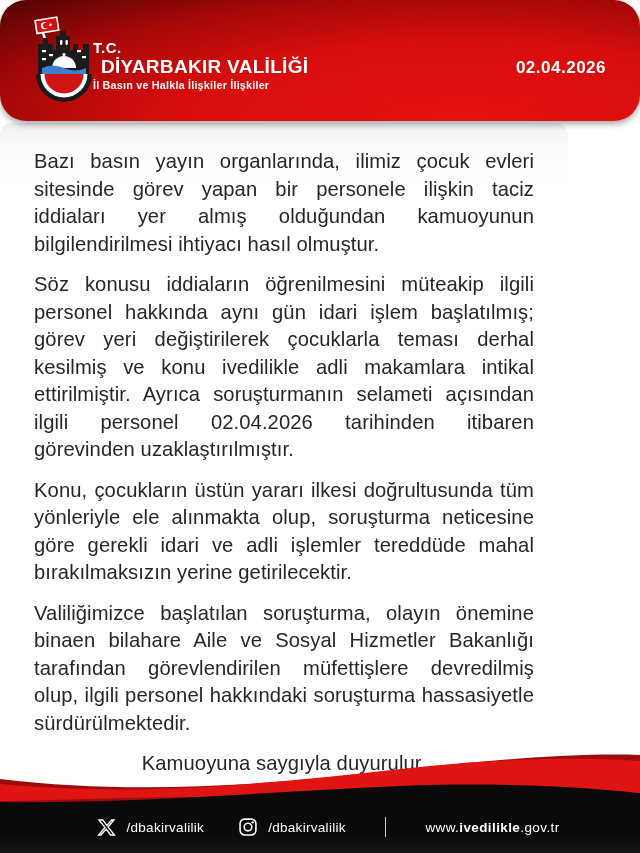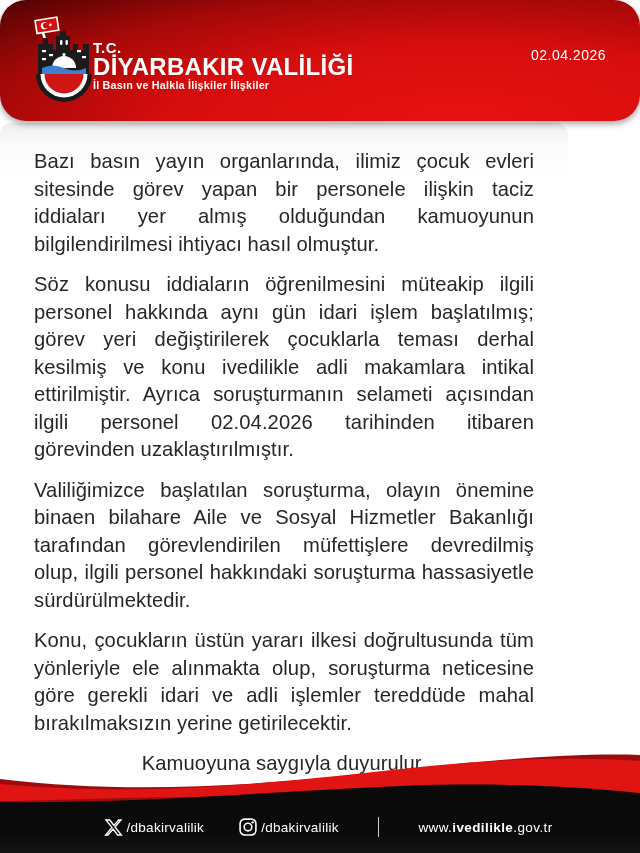--- a/index.html
+++ b/index.html
@@ -16,25 +16,25 @@
     background:
       radial-gradient(ellipse 120% 170% at 72% 100%,
         #e91212 0%, #d60d0d 38%, #a30808 62%, #560303 82%, #1d0000 100%);
     box-shadow:0 3px 6px rgba(0,0,0,.35);
     z-index:5;
     border-radius:26px;
   }
   .logo-wrap { position:absolute; left:30px; top:16px; width:68px; height:92px; }
   .org-block { position:absolute; left:93px; top:40px; color:#fff; }
   .org-tc { font-size:15px; font-weight:800; letter-spacing:.5px; line-height:16px; }
-  .org-name { font-size:24px; font-weight:800; letter-spacing:.3px; line-height:22px; }
+  .org-name { font-size:19px; font-weight:800; letter-spacing:.3px; line-height:22px;margin-left:8px; }
   .org-dept { font-size:10.8px; font-weight:600; letter-spacing:.2px; line-height:13px; margin-top:1px; opacity:.97; }
   .title-block { position:absolute; right:34px; top:42px; text-align:right; color:#fff; }
   .press-title { font-size:27px; font-weight:800; letter-spacing:.5px; line-height:28px; }
-  .press-date { font-size:14px; font-weight:400; letter-spacing:.5px; line-height:20px; margin-top:3px; }
+  .press-date { font-size:17px; font-weight:700; letter-spacing:.5px; line-height:20px; margin-top:16px; }
 
   
   .content {
     position:absolute; top:123px; left:0; width:568px; bottom:0;
     background:linear-gradient(180deg,#ededed 0%, #fafafa 18px, #ffffff 60px);
     padding:25px 34px 8px 34px;
     border-radius:12px;
   }
   .content p {
     font-size:20.2px; line-height:27.5px; color:#262626;
@@ -44,21 +44,21 @@
   .content p:last-child { text-align:center; }
 
   
   .footer { position:absolute; left:0; bottom:0; width:640px; height:113px; z-index:6; }
   .footer svg.waves { position:absolute; inset:0; display:block; }
   .footer-row {
     position:absolute; left:0; right:0; bottom:11px; height:30px;
     display:flex; align-items:center; justify-content:center;
     color:#fff;
   }
-  .social { display:flex; align-items:center; gap:3px; margin:0 17px; text-decoration:none; color:#fff; }
+  .social { display:flex; align-items:center; gap:10px; margin:0 17px; text-decoration:none; color:#fff; }
   .social .icon { display:flex; align-items:center; }
   .handle { font-size:13.5px; letter-spacing:.3px; font-weight:400; }
   .vdivider { width:1.5px; height:20px; background:#cfcfcf; margin:0 22px; }
   .site { font-size:13.5px; letter-spacing:.4px; margin-left:17px; text-decoration:none; color:#fff; }
   .site b { font-weight:800; }
 </style>
 </head>
 <body>
 
 <div class="page">
@@ -109,22 +109,22 @@
     </div>
 
     <div class="title-block">
       <div class="press-date">02.04.2026</div>
     </div>
   </div>
 
   <div class="content">
     <p>Bazı basın yayın organlarında, ilimiz çocuk evleri sitesinde görev yapan bir personele ilişkin taciz iddiaları yer almış olduğundan kamuoyunun bilgilendirilmesi ihtiyacı hasıl olmuştur.</p>
     <p>Söz konusu iddiaların öğrenilmesini müteakip ilgili personel hakkında aynı gün idari işlem başlatılmış; görev yeri değiştirilerek çocuklarla teması derhal kesilmiş ve konu ivedilikle adli makamlara intikal ettirilmiştir. Ayrıca soruşturmanın selameti açısından ilgili personel 02.04.2026 tarihinden itibaren görevinden uzaklaştırılmıştır.</p>
+    <p>Konu, çocukların üstün yararı ilkesi doğrultusunda tüm yönleriyle ele alınmakta olup, soruşturma neticesine göre gerekli idari ve adli işlemler tereddüde mahal bırakılmaksızın yerine getirilecektir.</p>
     <p>Valiliğimizce başlatılan soruşturma, olayın önemine binaen bilahare Aile ve Sosyal Hizmetler Bakanlığı tarafından görevlendirilen müfettişlere devredilmiş olup, ilgili personel hakkındaki soruşturma hassasiyetle sürdürülmektedir.</p>
-    <p>Konu, çocukların üstün yararı ilkesi doğrultusunda tüm yönleriyle ele alınmakta olup, soruşturma neticesine göre gerekli idari ve adli işlemler tereddüde mahal bırakılmaksızın yerine getirilecektir.</p>
     <p>Kamuoyuna saygıyla duyurulur.</p>
   </div>
 
   <div class="footer">
     <svg class="waves" width="640" height="113" viewBox="0 0 640 113" preserveAspectRatio="none">
 
       <path d="M0,39 C140,56 280,44 420,28 C510,18 585,13 640,15 L640,62 C520,68 410,74 295,64 C190,56 80,64 0,66 Z" fill="#9c0c0c"></path>
 
       <path d="M0,44 C150,58 280,42 420,27 C505,18 585,17 640,21 L640,57 C520,62 415,69 300,60 C200,53 85,60 0,61 Z" fill="#e11414"></path>
 

